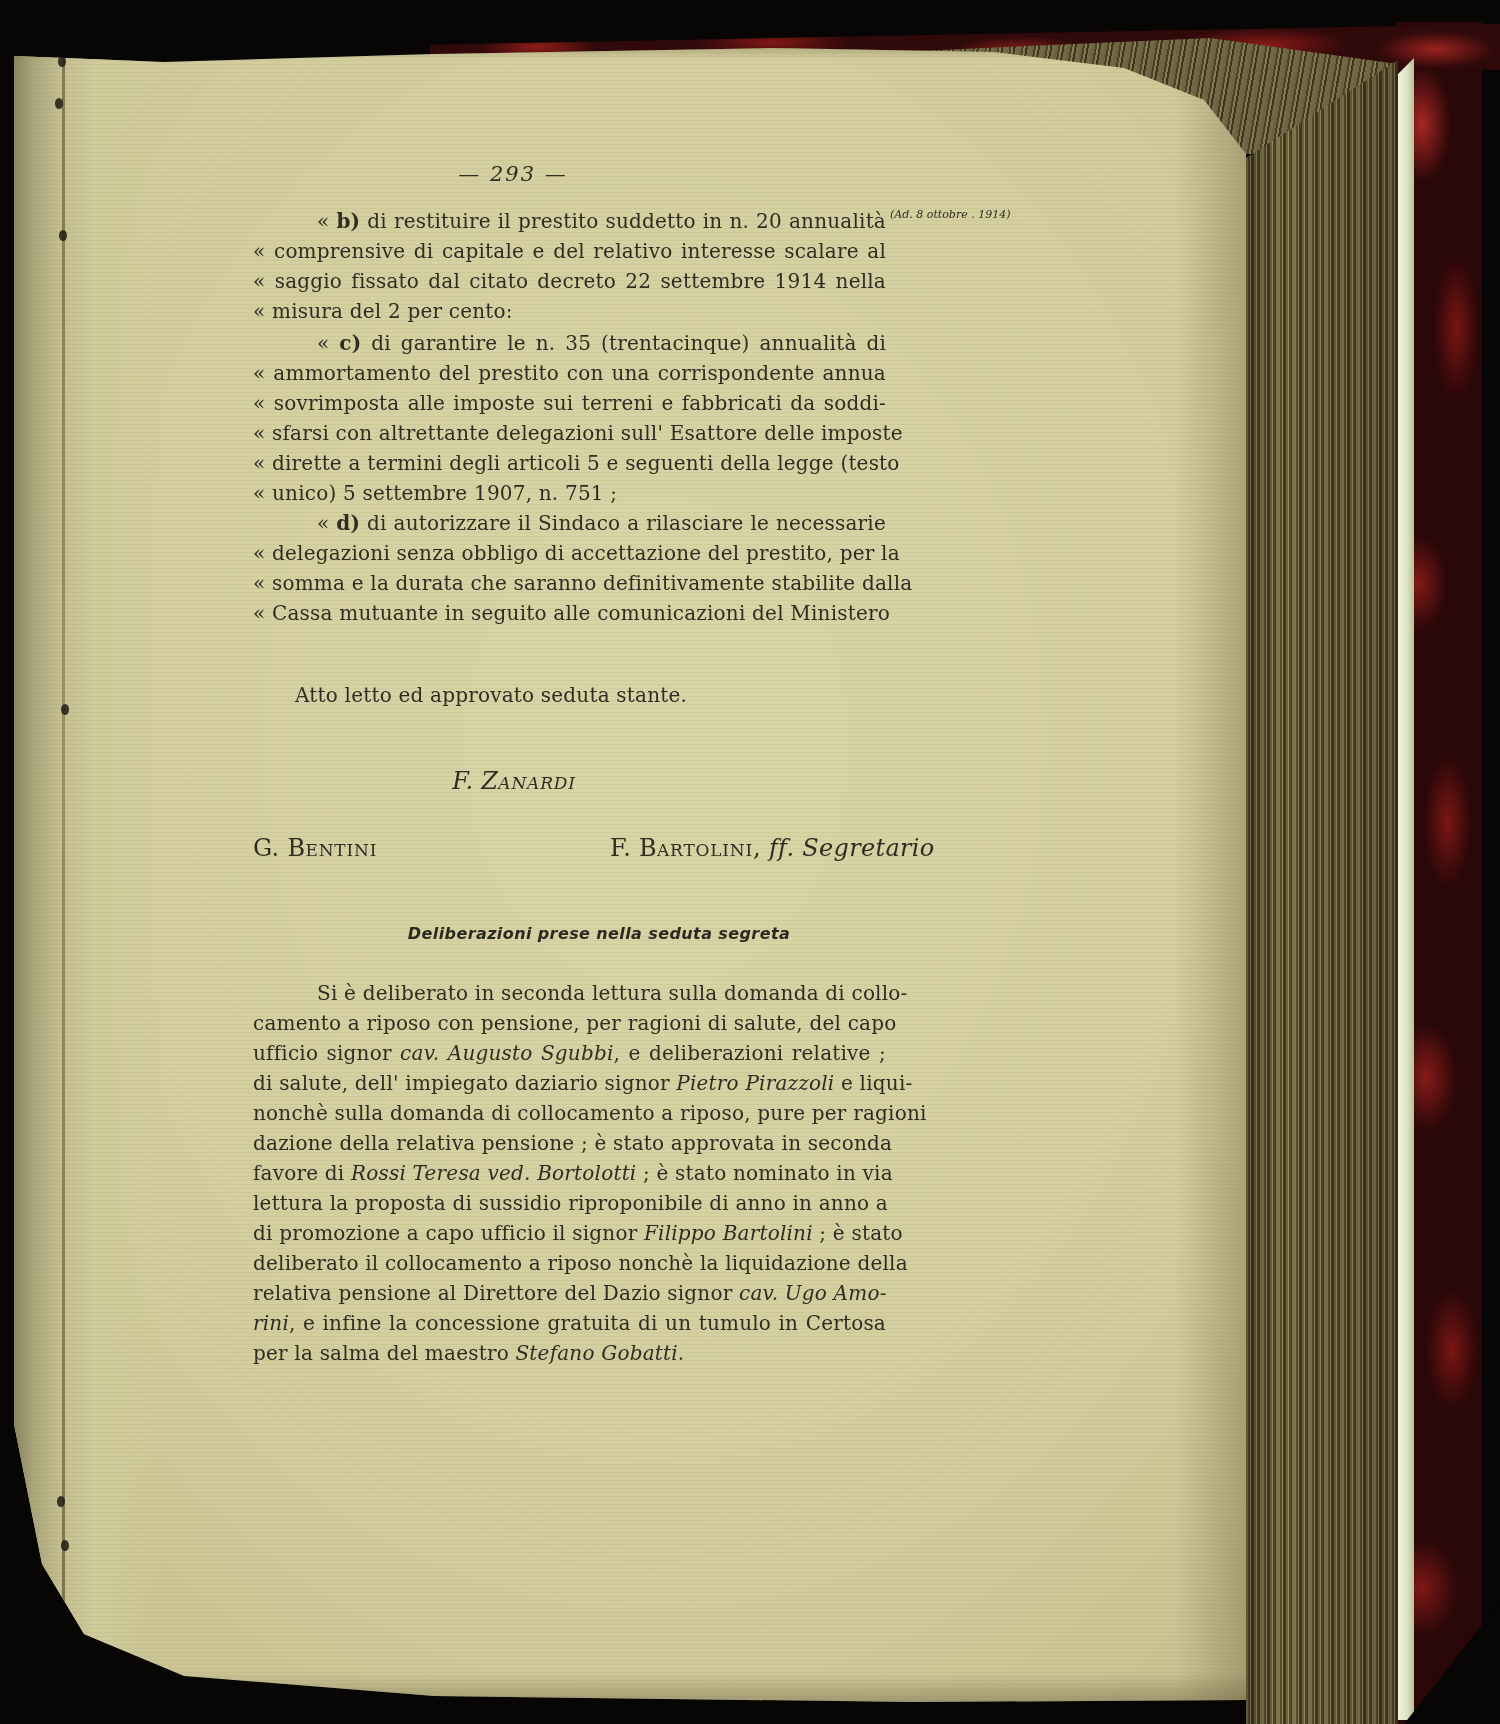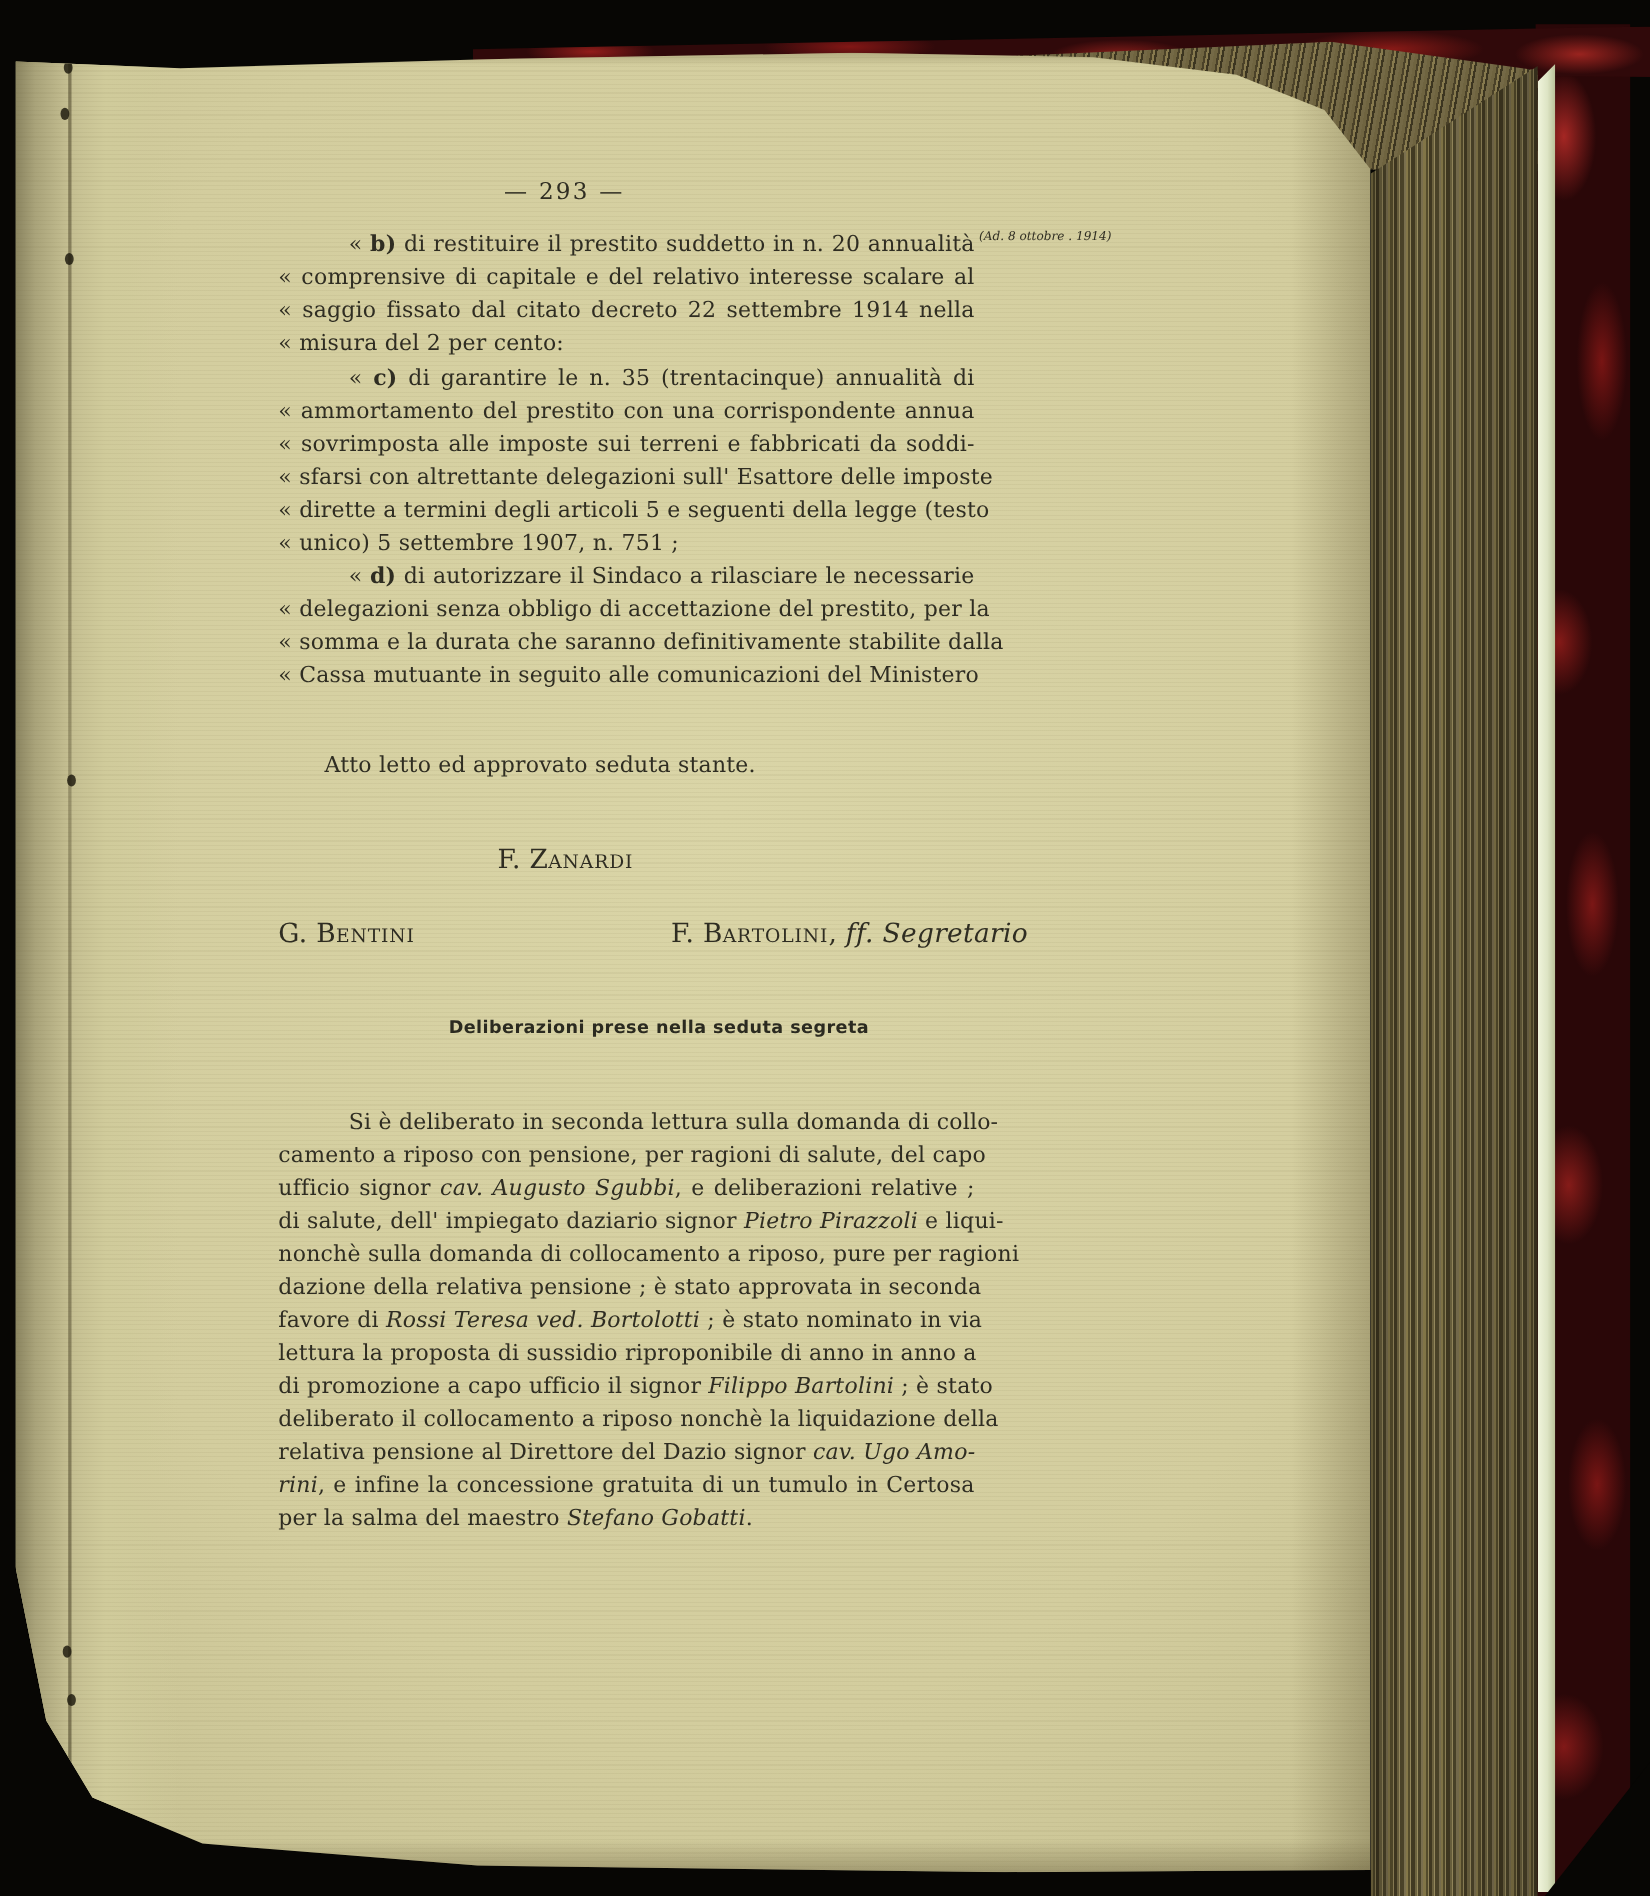--- a/index.html
+++ b/index.html
@@ -76,21 +76,21 @@
     position:absolute;left:48px;top:0;width:3px;height:100%;
     background:linear-gradient(180deg, rgba(60,52,28,.5), rgba(70,62,35,.35) 40%, rgba(60,52,28,.55));
     filter:blur(.6px);
   }
   .stitch{position:absolute;width:8px;height:11px;border-radius:50%;background:#211d10;opacity:.85;}
   
   .tblock{position:absolute;font-size:20px;line-height:30px;letter-spacing:.2px;}
   .tline{text-align:justify;text-align-last:justify;height:30px;white-space:nowrap;}
   .tline.last{text-align-last:left;}
   .tline.ind{text-indent:64px;}
-  .center .tline,.center{text-align:center;text-align-last:center;}
+  .center .tline,.center{text-align:center;text-align-last:center;font-style:italic;}
   .it{font-style:italic;}
   .bd{font-weight:bold;}
   .sc{font-variant:small-caps;letter-spacing:.8px;}
   .pagenum{position:absolute;font-size:21px;letter-spacing:2px;}
   .marginnote{position:absolute;font-size:11px;line-height:22px;}
   .marginnote .tline{text-align:left;text-align-last:left;white-space:nowrap;}
   .heading{position:absolute;font-family:"DejaVu Sans","Liberation Sans",sans-serif;
     font-weight:bold;font-size:16px;letter-spacing:.4px;color:#2b2a20;}
   .sig{font-size:24px;letter-spacing:.3px;}
 </style>
@@ -151,21 +151,21 @@
   <div class="tblock sig" style="left:239px;top:789px;width:320px">
       <div class="tline last"><span>G. B</span><span class="sc">entini</span></div>
     </div>
 
   <div class="tblock sig" style="left:596px;top:789px;width:420px">
       <div class="tline last"><span>F. B</span><span class="sc">artolini</span><span>, </span><span class="it">ff. Segretario</span></div>
     </div>
 
   <div class="heading center" style="left:260px;top:880px;width:650px">Deliberazioni prese nella seduta segreta</div>
 
-  <div class="tblock" style="left:239px;top:960px;width:633px">
+  <div class="tblock" style="left:239px;top:934px;width:633px">
       <div class="tline ind"><span>Si è deliberato in seconda lettura sulla domanda di collo-</span></div>
       <div class="tline"><span>camento a riposo con pensione, per ragioni di salute, del capo</span></div>
       <div class="tline"><span>ufficio signor </span><span class="it">cav. Augusto Sgubbi</span><span>, e deliberazioni relative ;</span></div>
       <div class="tline"><span>di salute, dell' impiegato daziario signor </span><span class="it">Pietro Pirazzoli</span><span> e liqui-</span></div>
       <div class="tline"><span>nonchè sulla domanda di collocamento a riposo, pure per ragioni</span></div>
       <div class="tline"><span>dazione della relativa pensione ; è stato approvata in seconda</span></div>
       <div class="tline"><span>favore di </span><span class="it">Rossi Teresa ved. Bortolotti</span><span> ; è stato nominato in via</span></div>
       <div class="tline"><span>lettura la proposta di sussidio riproponibile di anno in anno a</span></div>
       <div class="tline"><span>di promozione a capo ufficio il signor </span><span class="it">Filippo Bartolini</span><span> ; è stato</span></div>
       <div class="tline"><span>deliberato il collocamento a riposo nonchè la liquidazione della</span></div>

